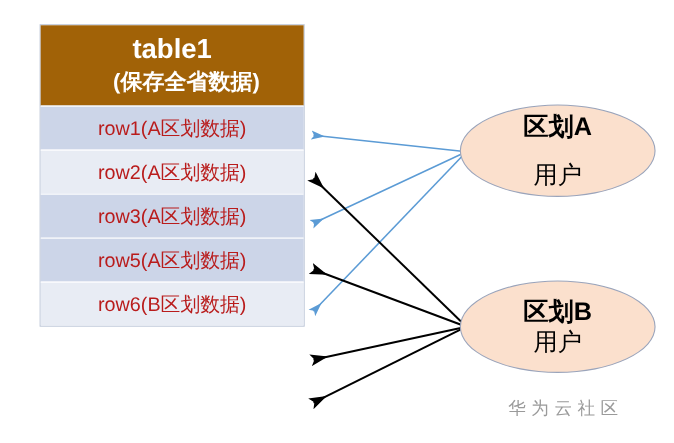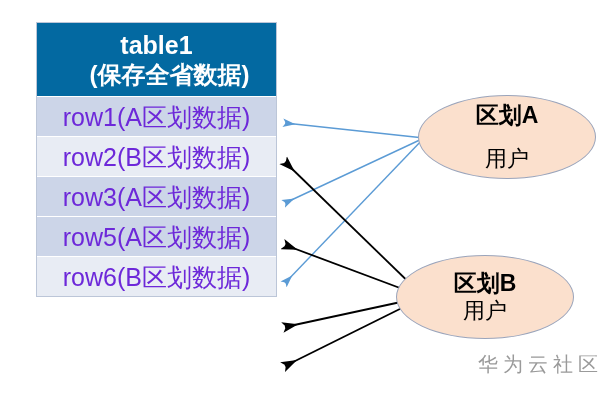--- a/index.html
+++ b/index.html
@@ -26,47 +26,47 @@
   
   .table-box {
     position: absolute;
     left: 36px;
     top: 22px;
     width: 241px;
     border: 1px solid #bcc6d8;
     box-sizing: border-box;
   }
   .table-header {
-    background: #0369a1;
+    background: #a16207;
     color: #ffffff;
     text-align: center;
     padding: 7px 0 9px 0;
     box-sizing: border-box;
     height: 73px;
   }
   .table-header .title-main {
     display: block;
     font-size: 25px;
     font-weight: bold;
     line-height: 31px;
     letter-spacing: 0px;
   }
   .table-header .title-sub {
     display: block;
-    font-size: 24px;
+    font-size: 20px;
     font-weight: bold;
     line-height: 28px;
     margin-left: 26px;
   }
   .table-row {
     height: 40px;
     line-height: 40px;
     text-align: center;
-    font-size: 25px;
-    color: #6d28d9;
+    font-size: 18px;
+    color: #b91c1c;
     border-top: 1px solid #ffffff;
     box-sizing: border-box;
   }
   .table-row.shade-dark  { background: #ccd5e8; }
   .table-row.shade-light { background: #e8ecf4; }
 
   
   .ellipse {
     position: absolute;
     width: 178px;
@@ -84,32 +84,31 @@
   .ellipse .line1 {
     font-size: 23px;
     line-height: 28px;
     font-weight: bold;
   }
   .ellipse .line2 {
     font-size: 22px;
     line-height: 28px;
   }
   #ellipse-a { left: 418px; top: 95px; gap: 16px; }
-  #ellipse-b { left: 396px; top: 255px; align-items: center; }
+  #ellipse-b { left: 418px; top: 255px; align-items: center; }
 
   
   .watermark {
     position: absolute;
     left: 462px;
-    top: 351px;
-    font-size: 20px;
+    top: 361px;
+    font-size: 16px;
     letter-spacing: 5px;
     color: #9a9a9a;
     white-space: nowrap;
-    margin-left: 16px;
   }
 </style>
 </head>
 <body>
 
 <svg id="diagram-canvas" viewBox="0 0 613 403" xmlns="http://www.w3.org/2000/svg">
   <defs>
     <marker id="head-blue" markerWidth="9" markerHeight="9" refX="7.5" refY="3.2" orient="auto" markerUnits="strokeWidth">
       <path d="M0,3.2 L9,0.2 L7,3.2 L9,6.2 Z" fill="#5b9bd5"></path>
     </marker>
@@ -127,21 +126,21 @@
   <line x1="424" y1="297" x2="285" y2="327" stroke="#000000" stroke-width="1.8" marker-end="url(#head-black)"></line>
   <line x1="424" y1="297" x2="285" y2="366" stroke="#000000" stroke-width="1.8" marker-end="url(#head-black)"></line>
 </svg>
 
 <div class="table-box">
   <div class="table-header">
     <span class="title-main">table1</span>
     <span class="title-sub">(保存全省数据)</span>
   </div>
   <div class="table-row shade-dark">row1(A区划数据)</div>
-  <div class="table-row shade-light">row2(B区划数据)</div>
+  <div class="table-row shade-light">row2(A区划数据)</div>
   <div class="table-row shade-dark">row3(A区划数据)</div>
   <div class="table-row shade-dark">row5(A区划数据)</div>
   <div class="table-row shade-light">row6(B区划数据)</div>
 </div>
 
 <div class="ellipse" id="ellipse-a">
   <span class="line1">区划A</span>
   <span class="line2">用户</span>
 </div>
 

